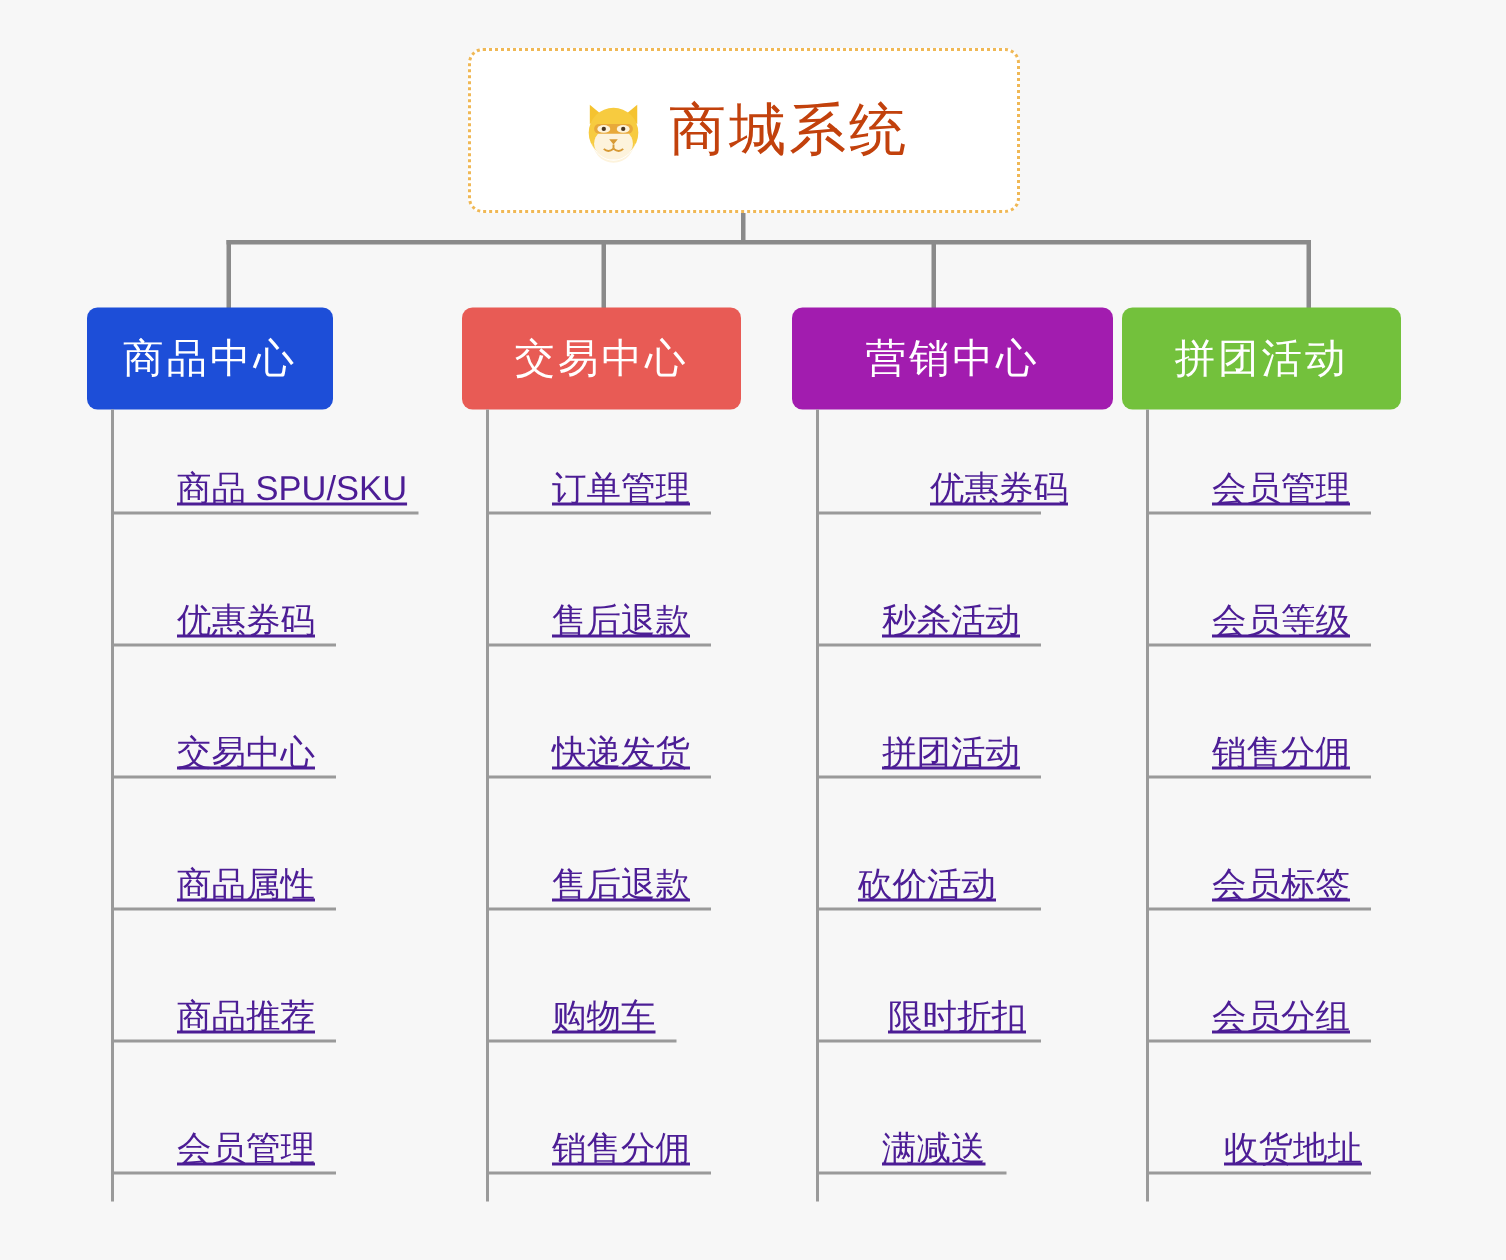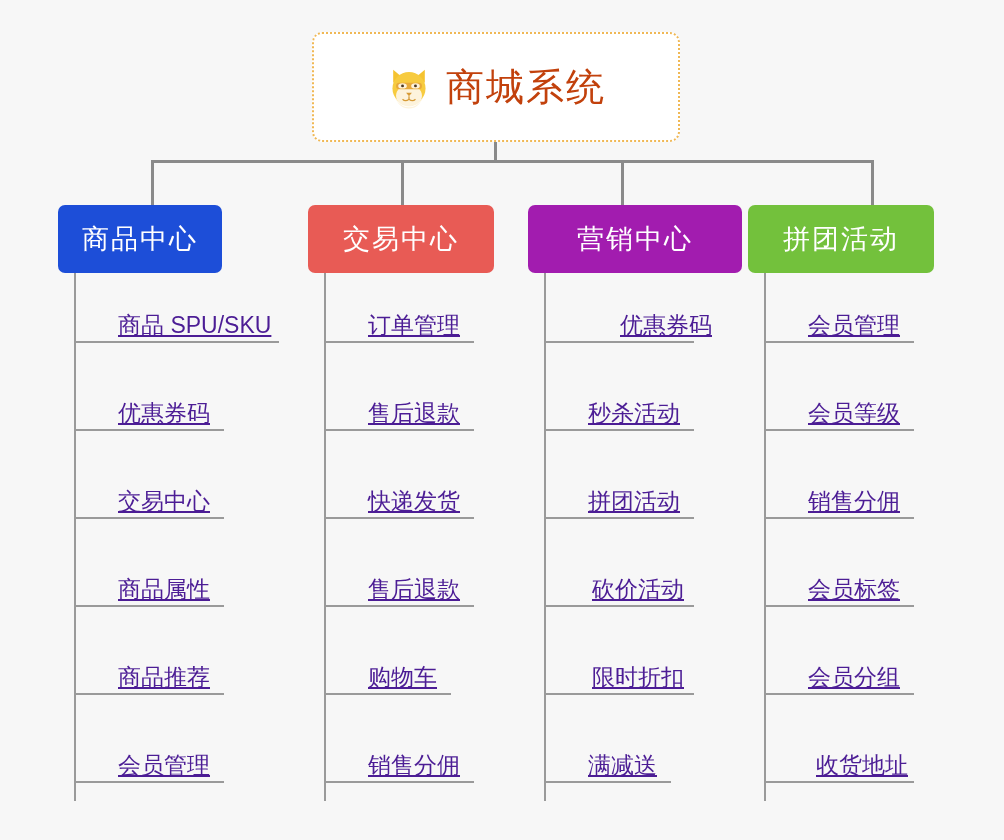--- a/index.html
+++ b/index.html
@@ -220,21 +220,21 @@
     </div>
     <div class="leaf" style="left:16px; top:226px; width:150px;">
       <span class="leaf-label" style="left:44px;">秒杀活动</span>
       <span class="leaf-underline" style="width:150px;"></span>
     </div>
     <div class="leaf" style="left:16px; top:314px; width:150px;">
       <span class="leaf-label" style="left:44px;">拼团活动</span>
       <span class="leaf-underline" style="width:150px;"></span>
     </div>
     <div class="leaf" style="left:16px; top:402px; width:150px;">
-      <span class="leaf-label" style="left:48px;">砍价活动</span>
+      <span class="leaf-label" style="left:28px;">砍价活动</span>
       <span class="leaf-underline" style="width:150px;"></span>
     </div>
     <div class="leaf" style="left:16px; top:490px; width:150px;">
       <span class="leaf-label" style="left:48px;">限时折扣</span>
       <span class="leaf-underline" style="width:150px;"></span>
     </div>
     <div class="leaf" style="left:16px; top:578px; width:127px;">
       <span class="leaf-label" style="left:44px;">满减送</span>
       <span class="leaf-underline" style="width:127px;"></span>
     </div>

